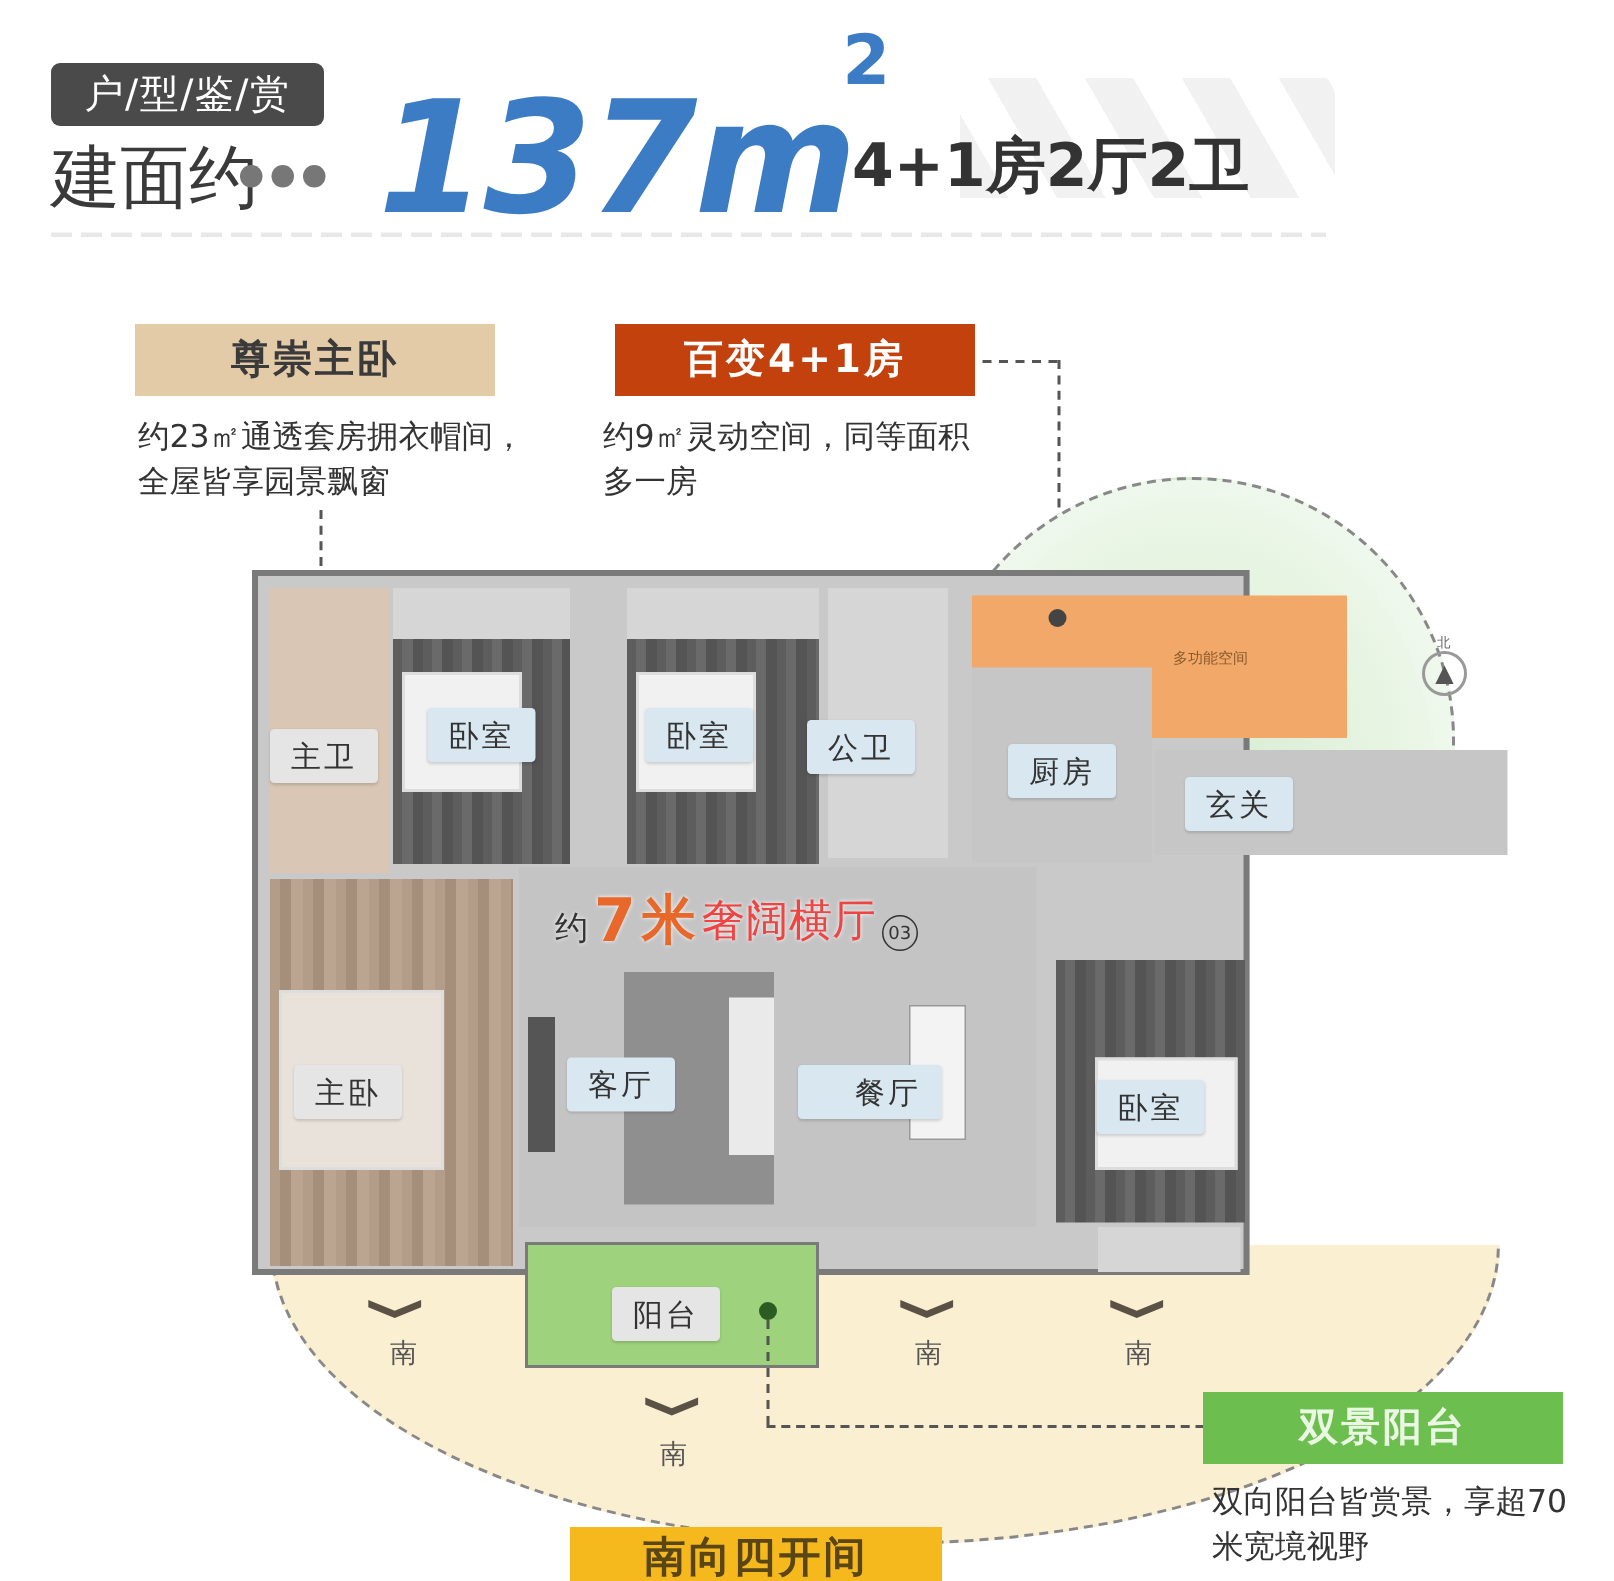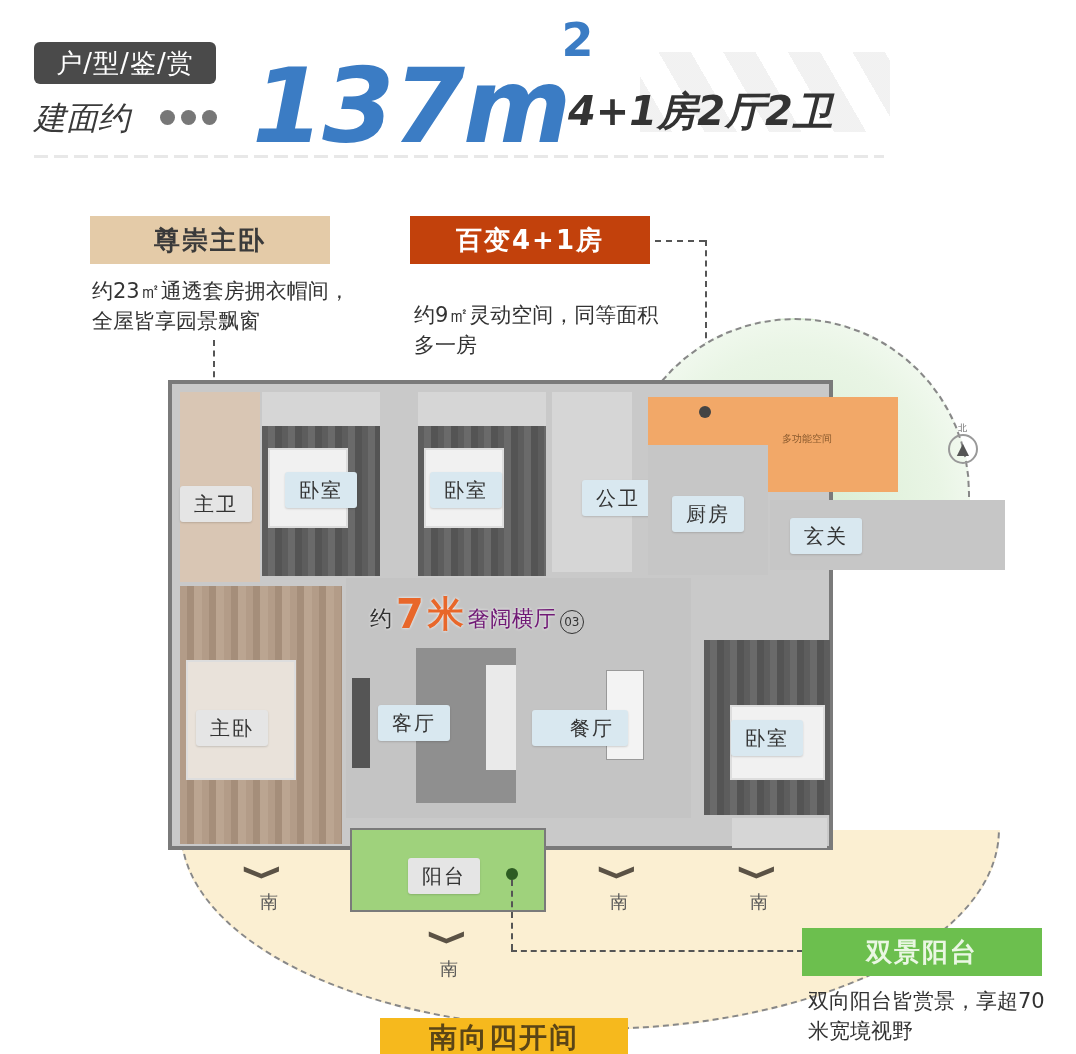--- a/index.html
+++ b/index.html
@@ -2,38 +2,38 @@
 <html><head>
 <meta charset="utf-8">
 <style>
   * { box-sizing: border-box; margin: 0; padding: 0; }
   html, body { width: 1076px; height: 1054px; background: #ffffff; overflow: hidden; }
   body { position: relative; font-family: "DejaVu Sans", "Liberation Sans", sans-serif; color: #333; }
   .abs { position: absolute; }
 
   
   .hdr-tag { left: 34px; top: 42px; width: 182px; height: 42px; background: #4a4a4a; border-radius: 6px; color: #fff; font-size: 26px; line-height: 42px; text-align: center; letter-spacing: 1px; }
-  .hdr-sub { left: 34px; top: 96px; font-size: 32px; color: #3a3a3a; line-height: 44px; font-style: italic; }
+  .hdr-sub { left: 34px; top: 96px; font-size: 46px; color: #3a3a3a; line-height: 44px; }
   .hdr-dots { left: 160px; top: 110px; display: flex; gap: 6px; }
   .hdr-dots span { width: 15px; height: 15px; border-radius: 50%; background: #777; display: block; }
   .hdr-area { left: 252px; top: 38px; font-family: "DejaVu Sans", sans-serif; font-weight: bold; font-style: italic; font-size: 104px; line-height: 104px; color: #3b7cc4; letter-spacing: -2px; }
   .hdr-area sup { font-size: 46px; position: relative; top: -50px; margin-left: -8px; font-style: normal; }
   .hdr-stripes { left: 640px; top: 52px; width: 250px; height: 80px; background: repeating-linear-gradient(60deg, #f0f0f0 0 28px, #ffffff 28px 56px); opacity: .9; }
-  .hdr-rooms { left: 568px; top: 86px; font-weight: bold; font-style: italic; font-size: 40px; line-height: 50px; color: #333; }
+  .hdr-rooms { left: 568px; top: 86px; font-weight: bold; font-size: 40px; line-height: 50px; color: #333; }
   .hdr-underline { left: 34px; top: 155px; width: 850px; height: 3px; background: repeating-linear-gradient(90deg, #e8e8e8 0 14px, #fff 14px 20px); }
 
   
   .callout-title { height: 48px; line-height: 48px; text-align: center; font-weight: bold; font-size: 26px; letter-spacing: 2px; }
   .c1-title { left: 90px; top: 216px; width: 240px; background: #e4cba8; color: #3a3a3a; }
   .c2-title { left: 410px; top: 216px; width: 240px; background: #c2410c; color: #fff; }
   .c3-title { left: 802px; top: 928px; width: 240px; background: #6cbf4e; color: #eaf7e3; }
   .c4-title { left: 380px; top: 1018px; width: 248px; height: 40px; line-height: 40px; background: #f6b91d; color: #5a4516; font-weight: bold; font-size: 28px; text-align: center; letter-spacing: 2px; }
   .callout-desc { font-size: 21px; line-height: 30px; color: #333; }
   .c1-desc { left: 92px; top: 276px; width: 260px; }
-  .c2-desc { left: 414px; top: 276px; width: 260px; margin-top: 24px; }
+  .c2-desc { left: 402px; top: 276px; width: 260px; }
   .c3-desc { left: 808px; top: 986px; width: 240px; }
   .room { position: absolute; }
   .wood { background: repeating-linear-gradient(90deg, #5d5d5d 0 6px, #6a6a6a 6px 13px, #545454 13px 20px); }
   .wood-tan { background: repeating-linear-gradient(90deg, #b39c88 0 7px, #a58e7a 7px 14px, #bba591 14px 22px); }
   .tile { background: #c6c6c6; }
   .tile-light { background: #d6d6d6; }
   .label { position: absolute; background: #d9e8f0; color: #333; font-size: 20px; height: 36px; line-height: 36px; padding: 0 14px; border-radius: 3px; letter-spacing: 2px; box-shadow: 0 1px 2px rgba(0,0,0,.15); white-space: nowrap; }
   .label.white { background: #e5e5e5; }
   .bed { position: absolute; background: #f1f1f1; border: 2px solid #ddd; }
   .south-lbl { position: absolute; font-size: 18px; color: #555; }
@@ -78,21 +78,21 @@
 <div class="room wood" style="left:262px;top:426px;width:118px;height:150px;" data-name="bedroom-1-area"></div>
 <div class="bed" style="left:268px;top:448px;width:80px;height:80px;" data-name="bed-icon"></div>
 <div class="label" style="left:285px;top:472px;" data-name="room-label-bedroom-1">卧室</div>
 
 <div class="room tile-light" style="left:418px;top:392px;width:128px;height:34px;" data-name="bay-window-2"></div>
 <div class="room wood" style="left:418px;top:426px;width:128px;height:150px;" data-name="bedroom-2-area"></div>
 <div class="bed" style="left:424px;top:448px;width:80px;height:80px;" data-name="bed-icon"></div>
 <div class="label" style="left:430px;top:472px;" data-name="room-label-bedroom-2">卧室</div>
 
 <div class="room tile-light" style="left:552px;top:392px;width:80px;height:180px;" data-name="public-bath-area"></div>
-<div class="label" style="left:538px;top:480px;margin-left:44px;" data-name="room-label-public-bath">公卫</div>
+<div class="label" style="left:538px;top:480px;" data-name="room-label-public-bath">公卫</div>
 
 <div class="room" style="left:648px;top:397px;width:250px;height:95px;background:#f2a868;" data-name="multi-function-space"></div>
 <div class="abs" style="left:782px;top:432px;font-size:10px;color:#8a5a2e;" data-name="room-label-multi-space">多功能空间</div>
 <div class="abs dot" style="left:699px;top:406px;" data-name="leader-dot-flex"></div>
 
 <div class="room tile" style="left:648px;top:445px;width:120px;height:130px;" data-name="kitchen-area"></div>
 <div class="label" style="left:672px;top:496px;" data-name="room-label-kitchen">厨房</div>
 
 <div class="room tile" style="left:770px;top:500px;width:235px;height:70px;" data-name="entrance-area"></div>
 <div class="label" style="left:790px;top:518px;" data-name="room-label-entrance">玄关</div>
@@ -109,21 +109,21 @@
 <div class="room" style="left:486px;top:665px;width:30px;height:105px;background:#eaeaea;" data-name="sofa-icon"></div>
 <div class="room" style="left:352px;top:678px;width:18px;height:90px;background:#555;" data-name="tv-cabinet-icon"></div>
 <div class="room" style="left:606px;top:670px;width:38px;height:90px;background:#f3f3f3;border:1px solid #999;" data-name="dining-table-icon"></div>
 <div class="label" style="left:378px;top:705px;" data-name="room-label-living">客厅</div>
 <div class="label" style="left:532px;top:710px;padding-left:38px;" data-name="room-label-dining">餐厅</div>
 
 <div class="abs" style="left:370px;top:594px;display:flex;align-items:flex-end;gap:4px;" data-name="hall-banner">
   <span style="font-size:22px;color:#333;text-shadow:0 0 3px #fff;" data-name="hall-prefix">约</span>
   <span style="font-size:40px;font-weight:bold;color:#e8672a;line-height:40px;text-shadow:0 0 3px #fff;" data-name="hall-number">7</span>
   <span style="font-size:36px;font-weight:bold;color:#e8672a;line-height:40px;text-shadow:0 0 3px #fff;" data-name="hall-unit">米</span>
-  <span style="font-size:22px;color:#701a75;text-shadow:0 0 3px #fff;" data-name="hall-suffix">奢阔横厅</span>
+  <span style="font-size:29px;color:#ef4444;text-shadow:0 0 3px #fff;" data-name="hall-suffix">奢阔横厅</span>
   <span style="font-size:12px;color:#333;border:1px solid #333;border-radius:50%;width:24px;height:24px;line-height:22px;text-align:center;" data-name="hall-marker">03</span>
 </div>
 
 <div class="room wood" style="left:704px;top:640px;width:126px;height:175px;" data-name="bedroom-3-area"></div>
 <div class="bed" style="left:730px;top:705px;width:95px;height:75px;" data-name="bed-icon"></div>
 <div class="label" style="left:731px;top:720px;" data-name="room-label-bedroom-3">卧室</div>
 <div class="room tile-light" style="left:732px;top:818px;width:95px;height:30px;" data-name="bay-window-3"></div>
 
 <div class="room" style="left:350px;top:828px;width:196px;height:84px;background:#9fd27c;border:2px solid #7a7a7a;" data-name="balcony-area"></div>
 <div class="label white" style="left:408px;top:858px;" data-name="room-label-balcony">阳台</div>

